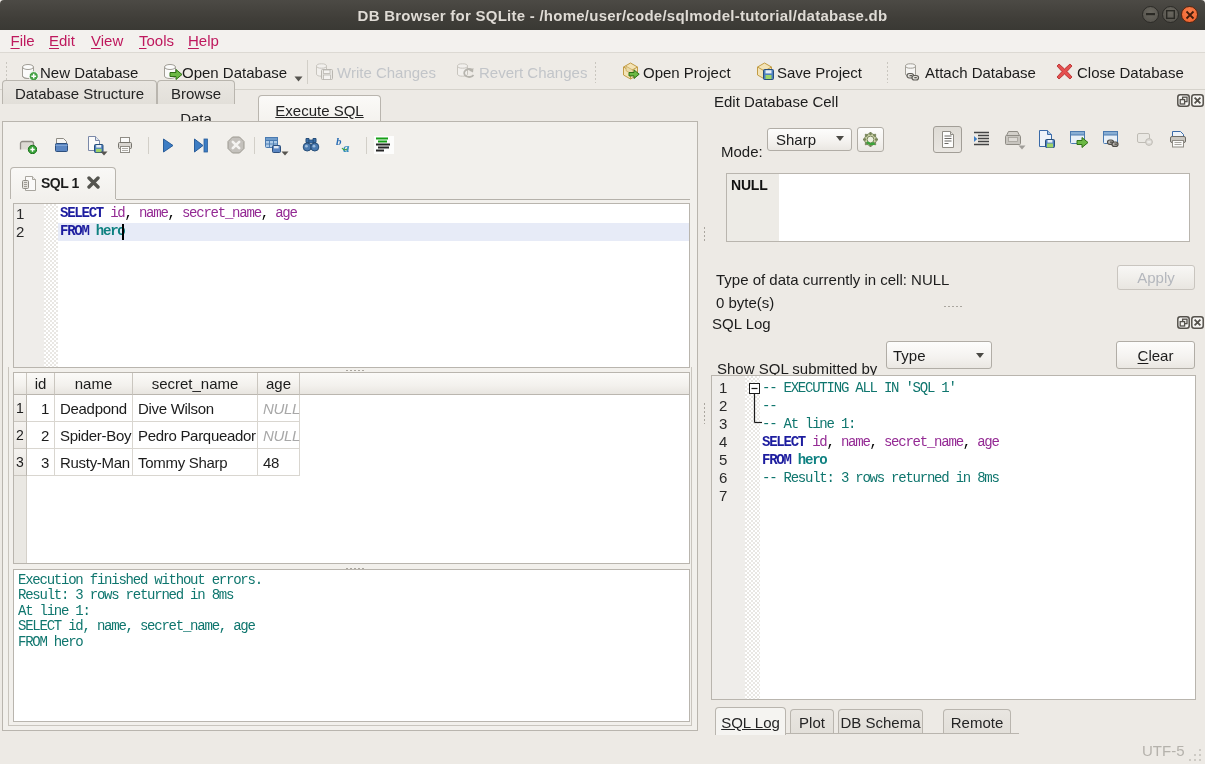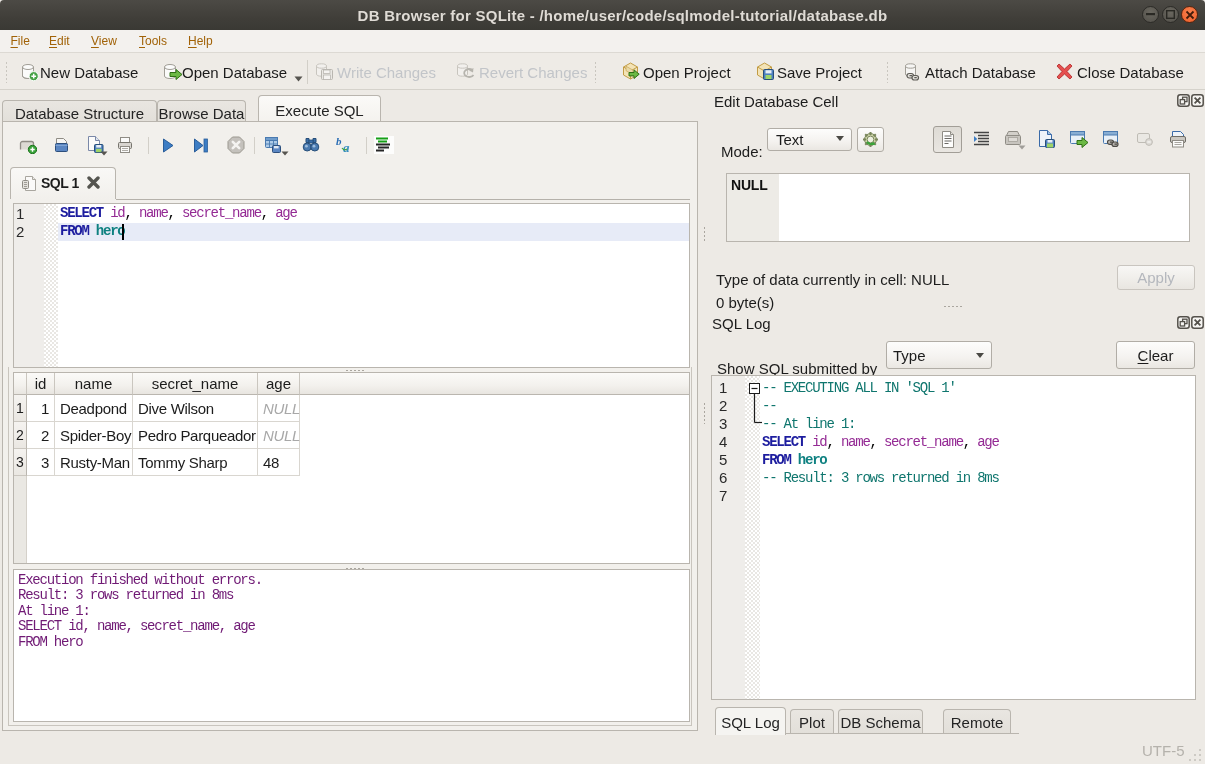--- a/index.html
+++ b/index.html
@@ -12,38 +12,38 @@
     border-radius:4px 4px 0 0;}
   #title{left:0;top:0;width:1205px;height:30px;line-height:31px;text-align:center;
     color:#dfdbd5;font-weight:bold;font-size:15px;letter-spacing:0.25px;margin-left:20px;}
   .winbtn{top:6px;width:17px;height:17px;border-radius:50%;box-sizing:border-box;}
   #btnmin{left:1142px;background:radial-gradient(circle at 50% 35%,#6a675f,#52504a);border:1px solid #2c2b27;}
   #btnmax{left:1162px;background:radial-gradient(circle at 50% 35%,#6a675f,#52504a);border:1px solid #2c2b27;}
   #btnclose{left:1181px;background:radial-gradient(circle at 50% 35%,#f8814f,#ef5f29);border:1px solid #58250f;}
   
   #menubar{left:0;top:30px;width:1205px;height:22px;background:#f3f1ee;
     border-bottom:1px solid #dcd9d3;}
-  .menuitem{top:29px;height:23px;line-height:24px;font-size:12px;color:#a16207;}
+  .menuitem{top:29px;height:23px;line-height:24px;font-size:15px;color:#be185d;}
   .mn{text-decoration:underline;text-underline-offset:2px;}
   
   #toolbar{left:0;top:53px;width:1205px;height:36px;background:#eeebe6;
     border-bottom:1px solid #d5d2cb;}
   .tbtext{top:8px;height:20px;line-height:20px;font-size:15px;color:#1c1c1c;}
   .tbdis{color:#c2c5c9;}
   .vsep{top:5px;width:1px;height:24px;background:#d2cfc8;}
   .grip{top:6px;width:3px;height:22px;
      background-image:radial-gradient(circle,#c9c6bf 1px,transparent 1.1px);
      background-size:3px 4px;}
   
   .mtab{box-sizing:border-box;font-size:15px;color:#242424;text-align:center;}
-  .mtab-inactive{top:100px;height:24px;line-height:25px;
+  .mtab-inactive{top:80px;height:24px;line-height:25px;
      background:linear-gradient(#e9e6e1,#e2dfd9);
      border:1px solid #b9b5ae;border-bottom:none;border-radius:4px 4px 0 0;}
   .mtab-active{top:95px;height:27px;line-height:29px;background:linear-gradient(#fbfaf8,#f4f2ee);
-     border:1px solid #b9b5ae;border-bottom:none;border-radius:4px 4px 0 0;}
+     border:1px solid #b9b5ae;border-bottom:none;border-radius:4px 4px 0 0;text-decoration:underline;}
   
   #pane{left:2px;top:121px;width:696px;height:610px;background:#f2f0ec;
      border:1px solid #b9b5ae;box-sizing:border-box;border-top:1px solid #b9b5ae;}
   
   #sqltab{left:10px;top:167px;width:106px;height:32px;box-sizing:border-box;
      background:linear-gradient(#f9f8f6,#f2f0ec);border:1px solid #b9b5ae;border-bottom:none;
      border-radius:4px 4px 0 0;}
   #sqltabtext{left:41px;top:175px;font-size:14px;letter-spacing:-0.5px;font-weight:bold;color:#1c1c1c;}
   
   .whitebox{background:#fff;border:1px solid #b9b5ae;box-sizing:border-box;}
@@ -74,21 +74,21 @@
   .rnum{left:14px;width:13px;height:27px;box-sizing:border-box;
      background:linear-gradient(#f5f3f0,#eae7e2);
      border-right:1px solid #bab6af;border-bottom:1px solid #cac6bf;
      font-size:14px;color:#1c1c1c;text-align:center;line-height:27px;}
   .dcell{height:27px;box-sizing:border-box;border-right:1px solid #d9d6d0;
      border-bottom:1px solid #d9d6d0;font-size:15px;letter-spacing:-0.3px;color:#1c1c1c;line-height:27px;white-space:nowrap;}
   .nullc{color:#a8a8a8;font-style:italic;}
   
   #msgbox{left:13px;top:569px;width:677px;height:153px;}
   .msgline{font-family:"Liberation Mono",monospace;font-size:14px;letter-spacing:-1.23px;
-     color:#701a75;white-space:pre;line-height:15.4px;}
+     color:#0f766e;white-space:pre;line-height:15.4px;}
   
   .dtitle{font-size:15px;color:#1c1c1c;}
   .label{font-size:15px;color:#1c1c1c;margin-top:12px;}
   .combo{box-sizing:border-box;background:linear-gradient(#fdfdfc,#f4f2ef 60%,#eae7e2);
      border:1px solid #b1ada6;border-radius:3px;font-size:15px;color:#1c1c1c;}
   .btn{box-sizing:border-box;background:linear-gradient(#fdfdfc,#f4f2ef 60%,#eae7e2);
      border:1px solid #b1ada6;border-radius:3px;font-size:15px;color:#1c1c1c;text-align:center;}
   .btndis{background:linear-gradient(#f8f7f5,#efede9 60%,#e9e6e1);border:1px solid #c9c5bf;color:#b4b7bd;}
   #nullbox{left:726px;top:173px;width:464px;height:69px;}
   #nullgut{left:727px;top:174px;width:52px;height:67px;background:#edebe6;}
@@ -198,21 +198,21 @@
  <rect x="10" y="13.5" width="6.5" height="4.5" rx="2.2" fill="#e3e1dc" stroke="#5e5c56" stroke-width="1.2"></rect>
  <path d="M7.5 13.7 h2.5 M12.3 15.7 h2.5" stroke="#5e5c56" stroke-width="1.2"></path>
 </svg>
 
 <svg class="abs" style="left:1056px;top:63px" width="17" height="17">
  <path d="M3 1 L8.5 6 L14 1 L16 3 L11 8.5 L16 14 L14 16 L8.5 11 L3 16 L1 14 L6 8.5 L1 3 Z" fill="#e55050" stroke="#b02525" stroke-width="0.8"></path>
 </svg>
 </div>
 
 <div class="abs mtab mtab-inactive" style="left:2px;width:155px">Database Structure</div>
-<div class="abs mtab mtab-inactive" style="left:157px;width:89px">Browse Data</div>
+<div class="abs mtab mtab-inactive" style="left:157px;width:78px">Browse Data</div>
 <div class="abs mtab mtab-active" style="left:258px;width:123px">Execute SQL</div>
 
 <div class="abs" id="pane"></div>
 <div class="abs" style="left:8px;top:367px;width:684px;height:359px;box-sizing:border-box;border:1px solid #c9c5be;border-top:none;"></div>
 <div id="edicons">
 
 <svg class="abs" style="left:19px;top:137px" width="18" height="17">
  <path d="M1.5 12.5 v-6 a2 2 0 0 1 2-2 h9 a2 2 0 0 1 2 2 v6" fill="#dddad4" stroke="#8f8c85" stroke-width="1.3"></path>
  <circle cx="13.5" cy="12.5" r="4.2" fill="#3aa33a" stroke="#1d741d" stroke-width="1"></circle>
  <path d="M13.5 10.3 v4.4 M11.3 12.5 h4.4" stroke="#fff" stroke-width="1.4"></path>
@@ -351,21 +351,21 @@
     <rect x="0.8" y="0.8" width="11.4" height="11.4" rx="2.5" fill="#f6f5f2" stroke="#54514b" stroke-width="1.5"></rect>
     <rect x="5.6" y="3.2" width="4.4" height="4.4" fill="none" stroke="#54514b" stroke-width="1.3"></rect>
     <rect x="3.2" y="5.6" width="4.4" height="4.4" fill="#f6f5f2" stroke="#54514b" stroke-width="1.3"></rect>
   </svg>
 <svg class="abs" style="left:1191px;top:94px" width="13" height="13">
     <rect x="0.8" y="0.8" width="11.4" height="11.4" rx="2.5" fill="#f6f5f2" stroke="#54514b" stroke-width="1.5"></rect>
     <path d="M3.6 3.6 L9.4 9.4 M9.4 3.6 L3.6 9.4" stroke="#54514b" stroke-width="1.8"></path>
   </svg>
 
 <div class="abs label" style="left:721px;top:131px">Mode:</div>
-<div class="abs combo" style="left:767px;top:128px;width:85px;height:23px;line-height:22px;padding-left:8px">Text</div>
+<div class="abs combo" style="left:767px;top:128px;width:85px;height:23px;line-height:22px;padding-left:8px">Sharp</div>
 <svg class="abs" style="left:836px;top:136px" width="9" height="6">
     <path d="M0 0 L8 0 L4 5 Z" fill="#4a4944"></path>
   </svg>
 <div class="abs btn" style="left:857px;top:127px;width:27px;height:25px"></div>
 <div id="cellicons">
 
 <svg class="abs" style="left:861px;top:130px" width="19" height="19">
  <circle cx="9.5" cy="9.5" r="6" fill="#cdd4a8" stroke="#78855a"></circle>
  <g stroke="#78855a" stroke-width="2">
         <path d="M9.5 2 v3 M9.5 14 v3 M2 9.5 h3 M14 9.5 h3 M4.2 4.2 l2.1 2.1 M12.7 12.7 l2.1 2.1 M14.8 4.2 l-2.1 2.1 M6.3 12.7 l-2.1 2.1"></path>

